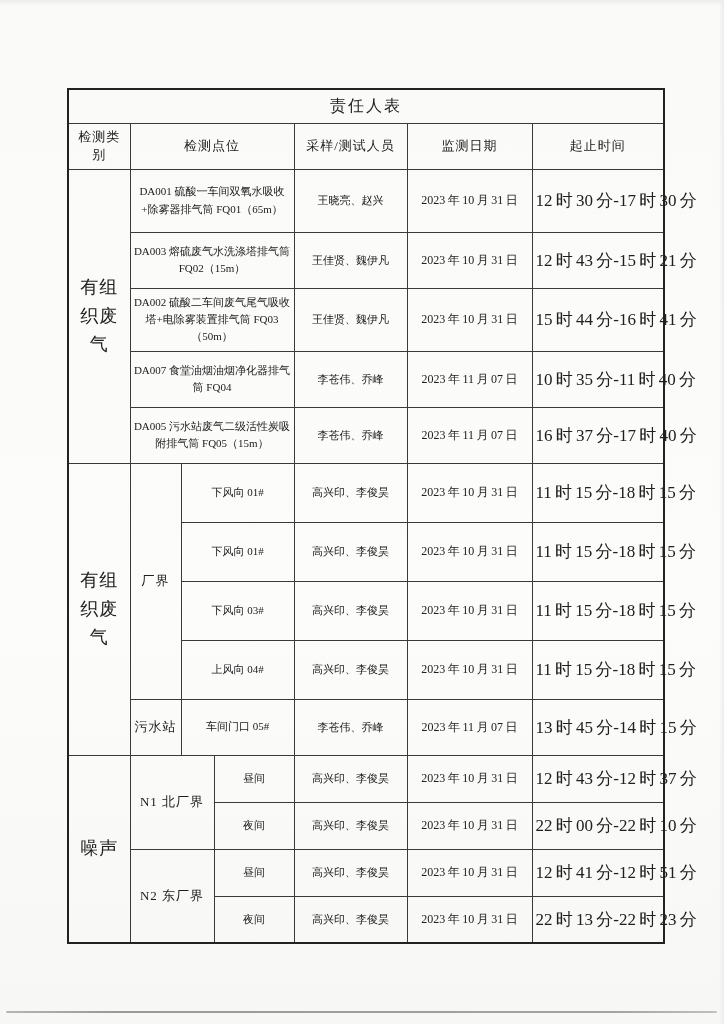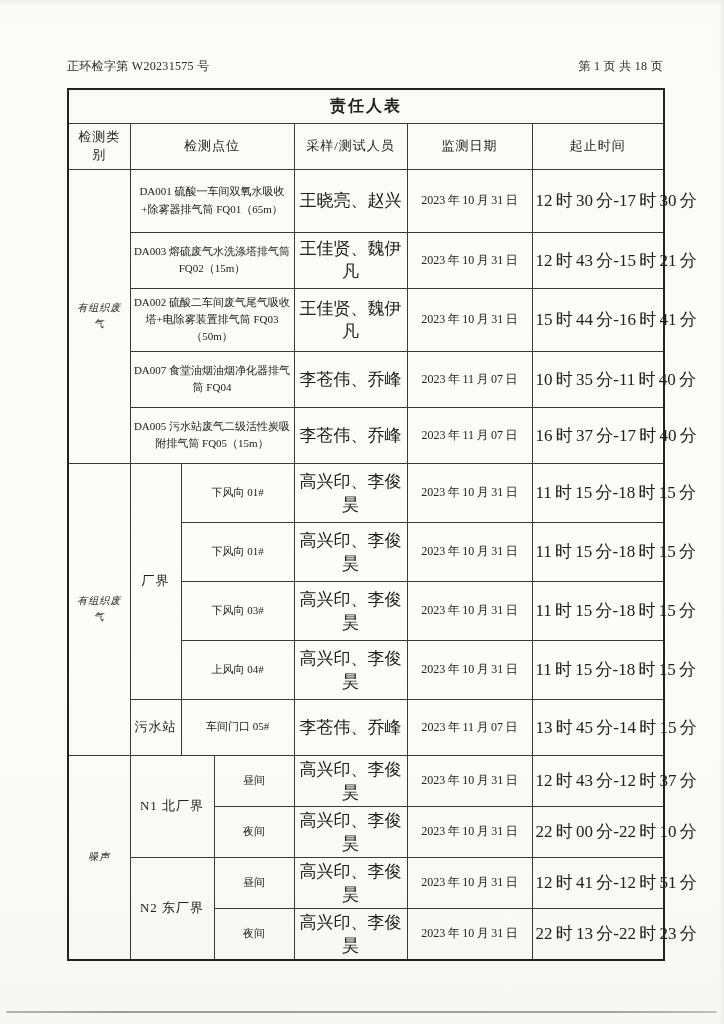--- a/index.html
+++ b/index.html
@@ -35,50 +35,46 @@
     text-align: center;
     vertical-align: middle;
     padding: 2px 3px;
     font-weight: normal;
     color: #202020;
   }
   table.resp-table { border: 2px solid #222; }
   tr.title-row td {
     height: 34px;
     font-size: 16px;
-    font-weight: bold;
+    font-weight: normal;
     letter-spacing: 2px;
     border-bottom: 1px solid #3a3a3a;
   }
   tr.head-row th { height: 46px; font-size: 13px; letter-spacing: 1px; }
-  td.cat-cell { font-size: 10px; letter-spacing: 1px; line-height: 1.6; padding: 2px 6px; font-style: italic; }
+  td.cat-cell { font-size: 18px; letter-spacing: 1px; line-height: 1.6; padding: 2px 6px; }
   td.group-cell { font-size: 13px; letter-spacing: 1px; margin-left: 34px; }
   td.point-cell { font-size: 11px; line-height: 1.55; }
-  td.person-cell { font-size: 17px; }
+  td.person-cell { font-size: 11px; }
   td.date-cell { font-size: 12px; white-space: nowrap; word-spacing: -0.5px; margin-top: 8px; }
   td.time-cell { font-size: 17px; white-space: nowrap; word-spacing: -1px; }
   .scan-bottom-line {
     position: absolute; left: 6px; top: 1011px; width: 711px; height: 2px;
     background: linear-gradient(90deg, #b5b5b3, #9a9a98 15%, #a3a3a1 85%, #c0c0be);
     border-radius: 1px;
   }
   .scan-right-shade {
     position: absolute; right: 0; top: 0; width: 5px; height: 100%;
     background: linear-gradient(270deg, #ecece9, rgba(255,255,255,0));
   }
 </style>
 </head>
 <body>
 
 <div class="page">
 
-  <div class="doc-header">
-    <span>正环检字第 W20231575 号</span>
-    <span>第 1 页 共 18 页</span>
-  </div>
 
   <table class="resp-table">
     <colgroup>
       <col style="width:62px">
         <col style="width:51px">
         <col style="width:33px">
         <col style="width:80px">
       <col style="width:113px">
         <col style="width:125px">
         <col style="width:132px">

